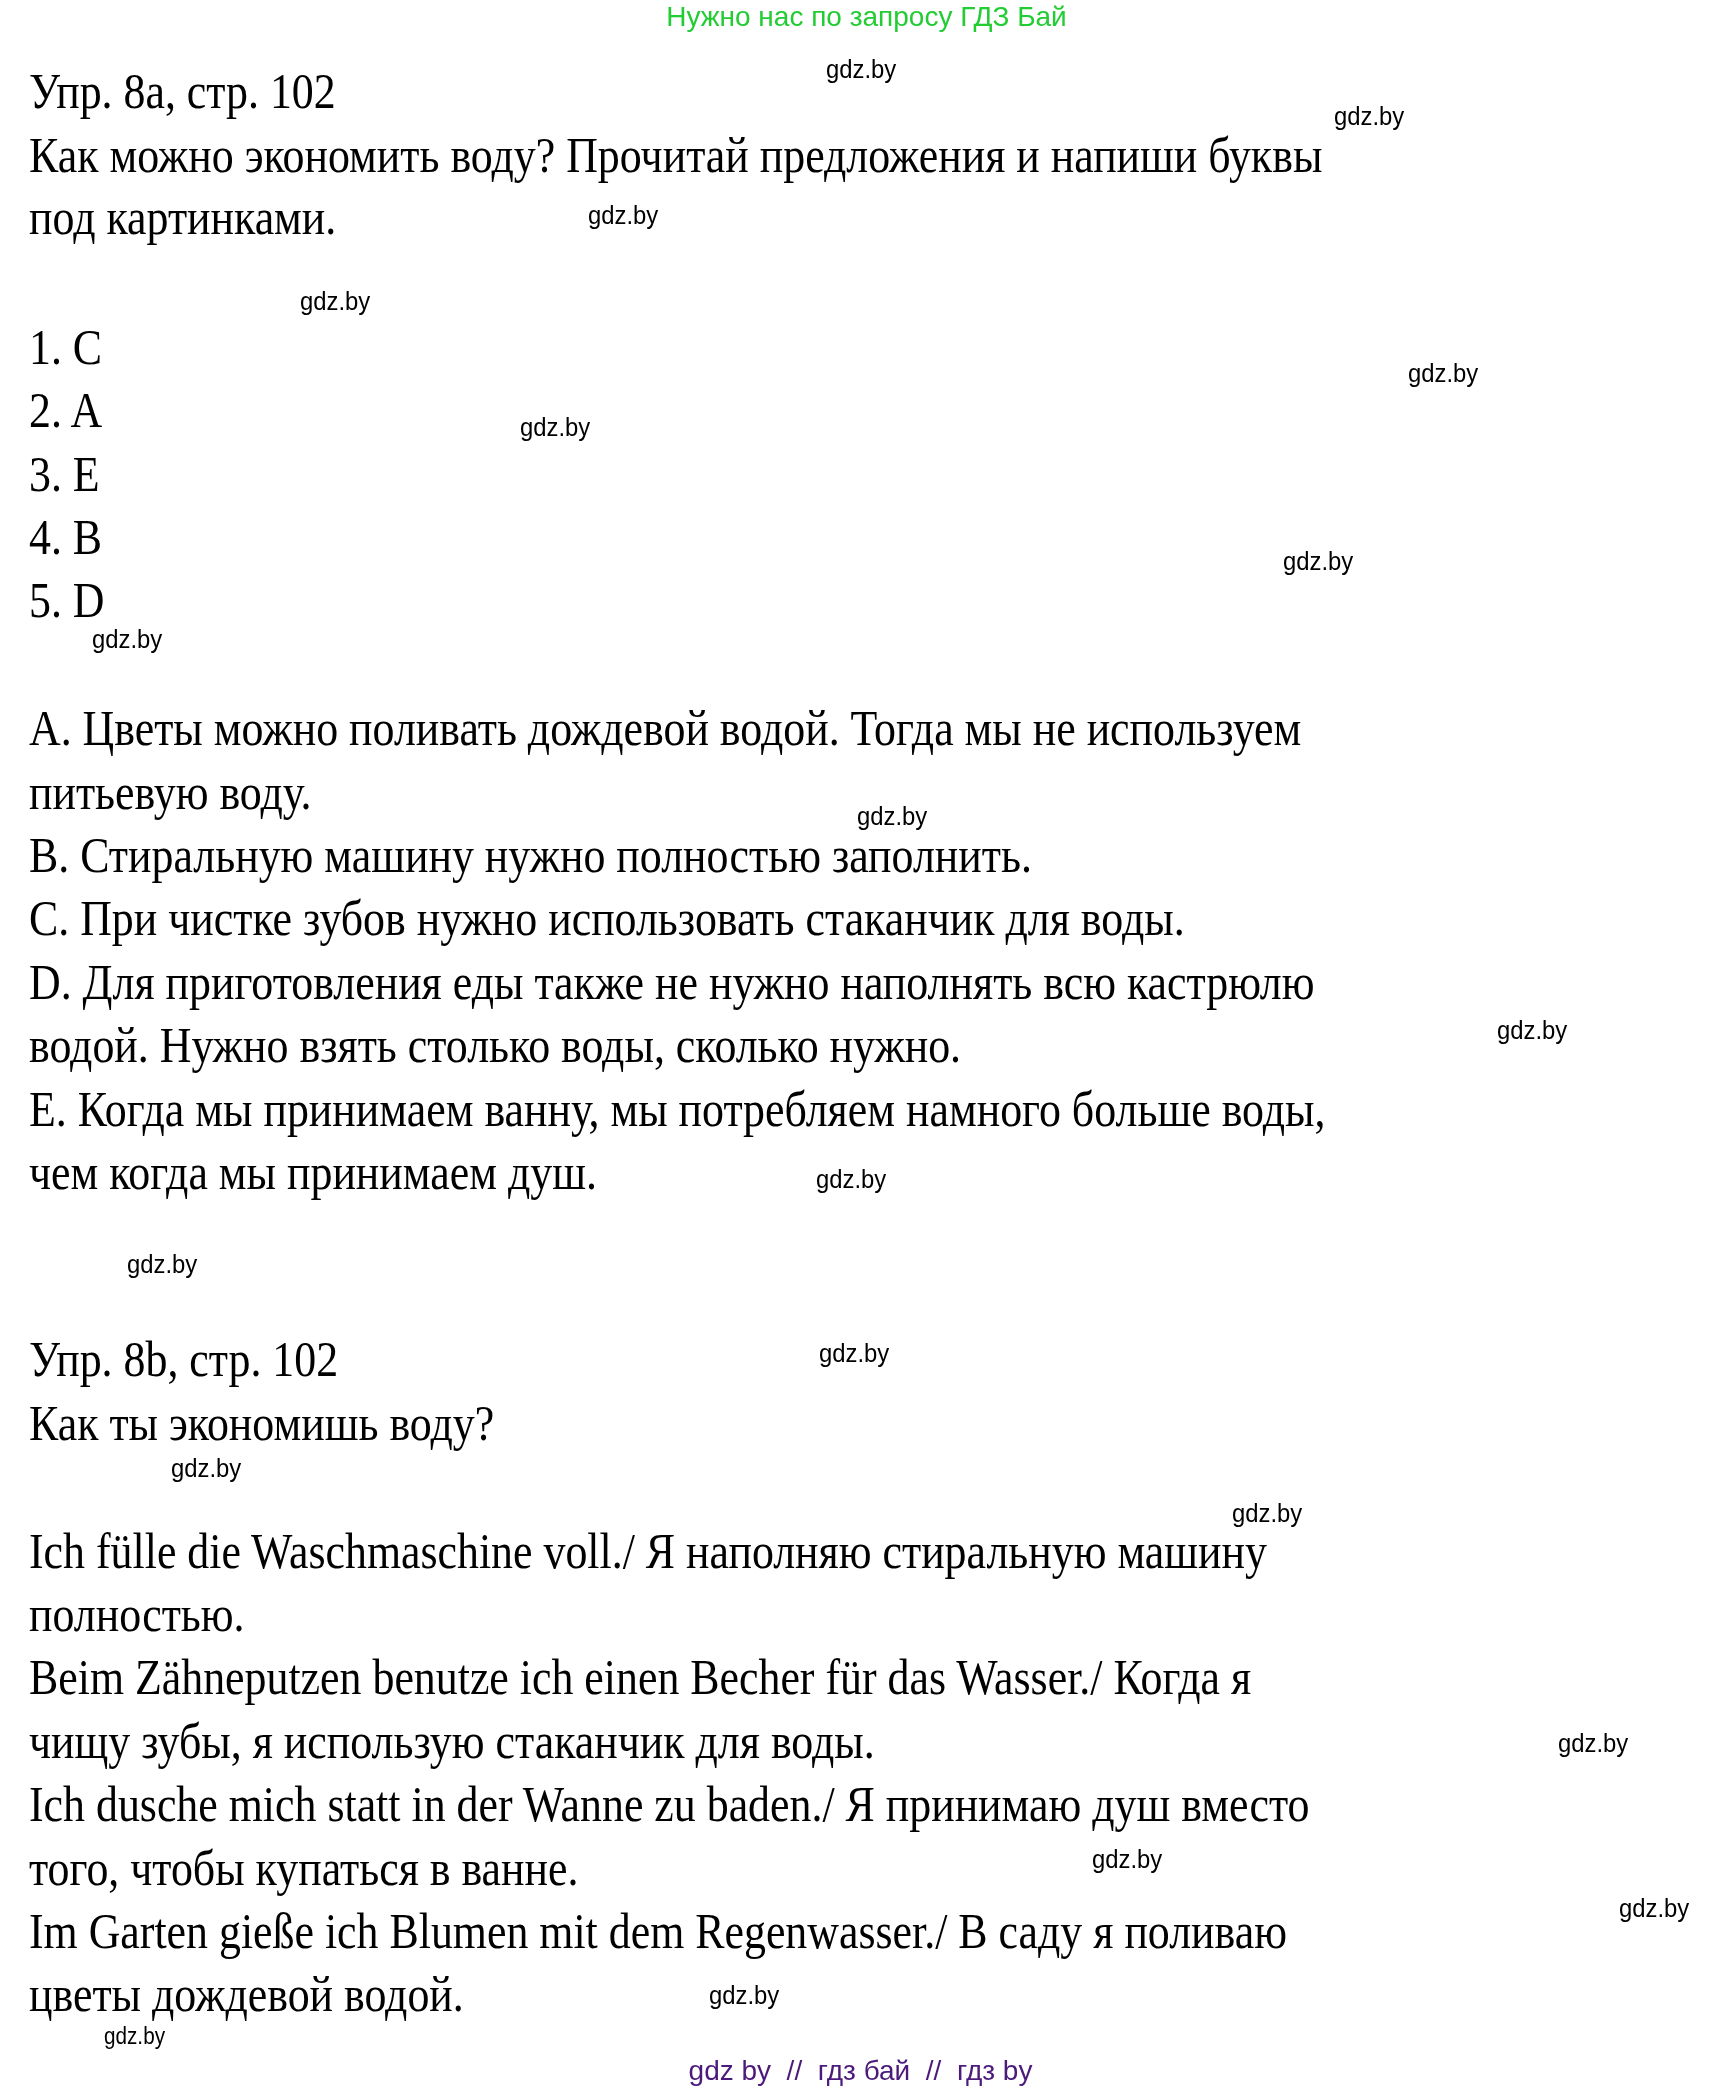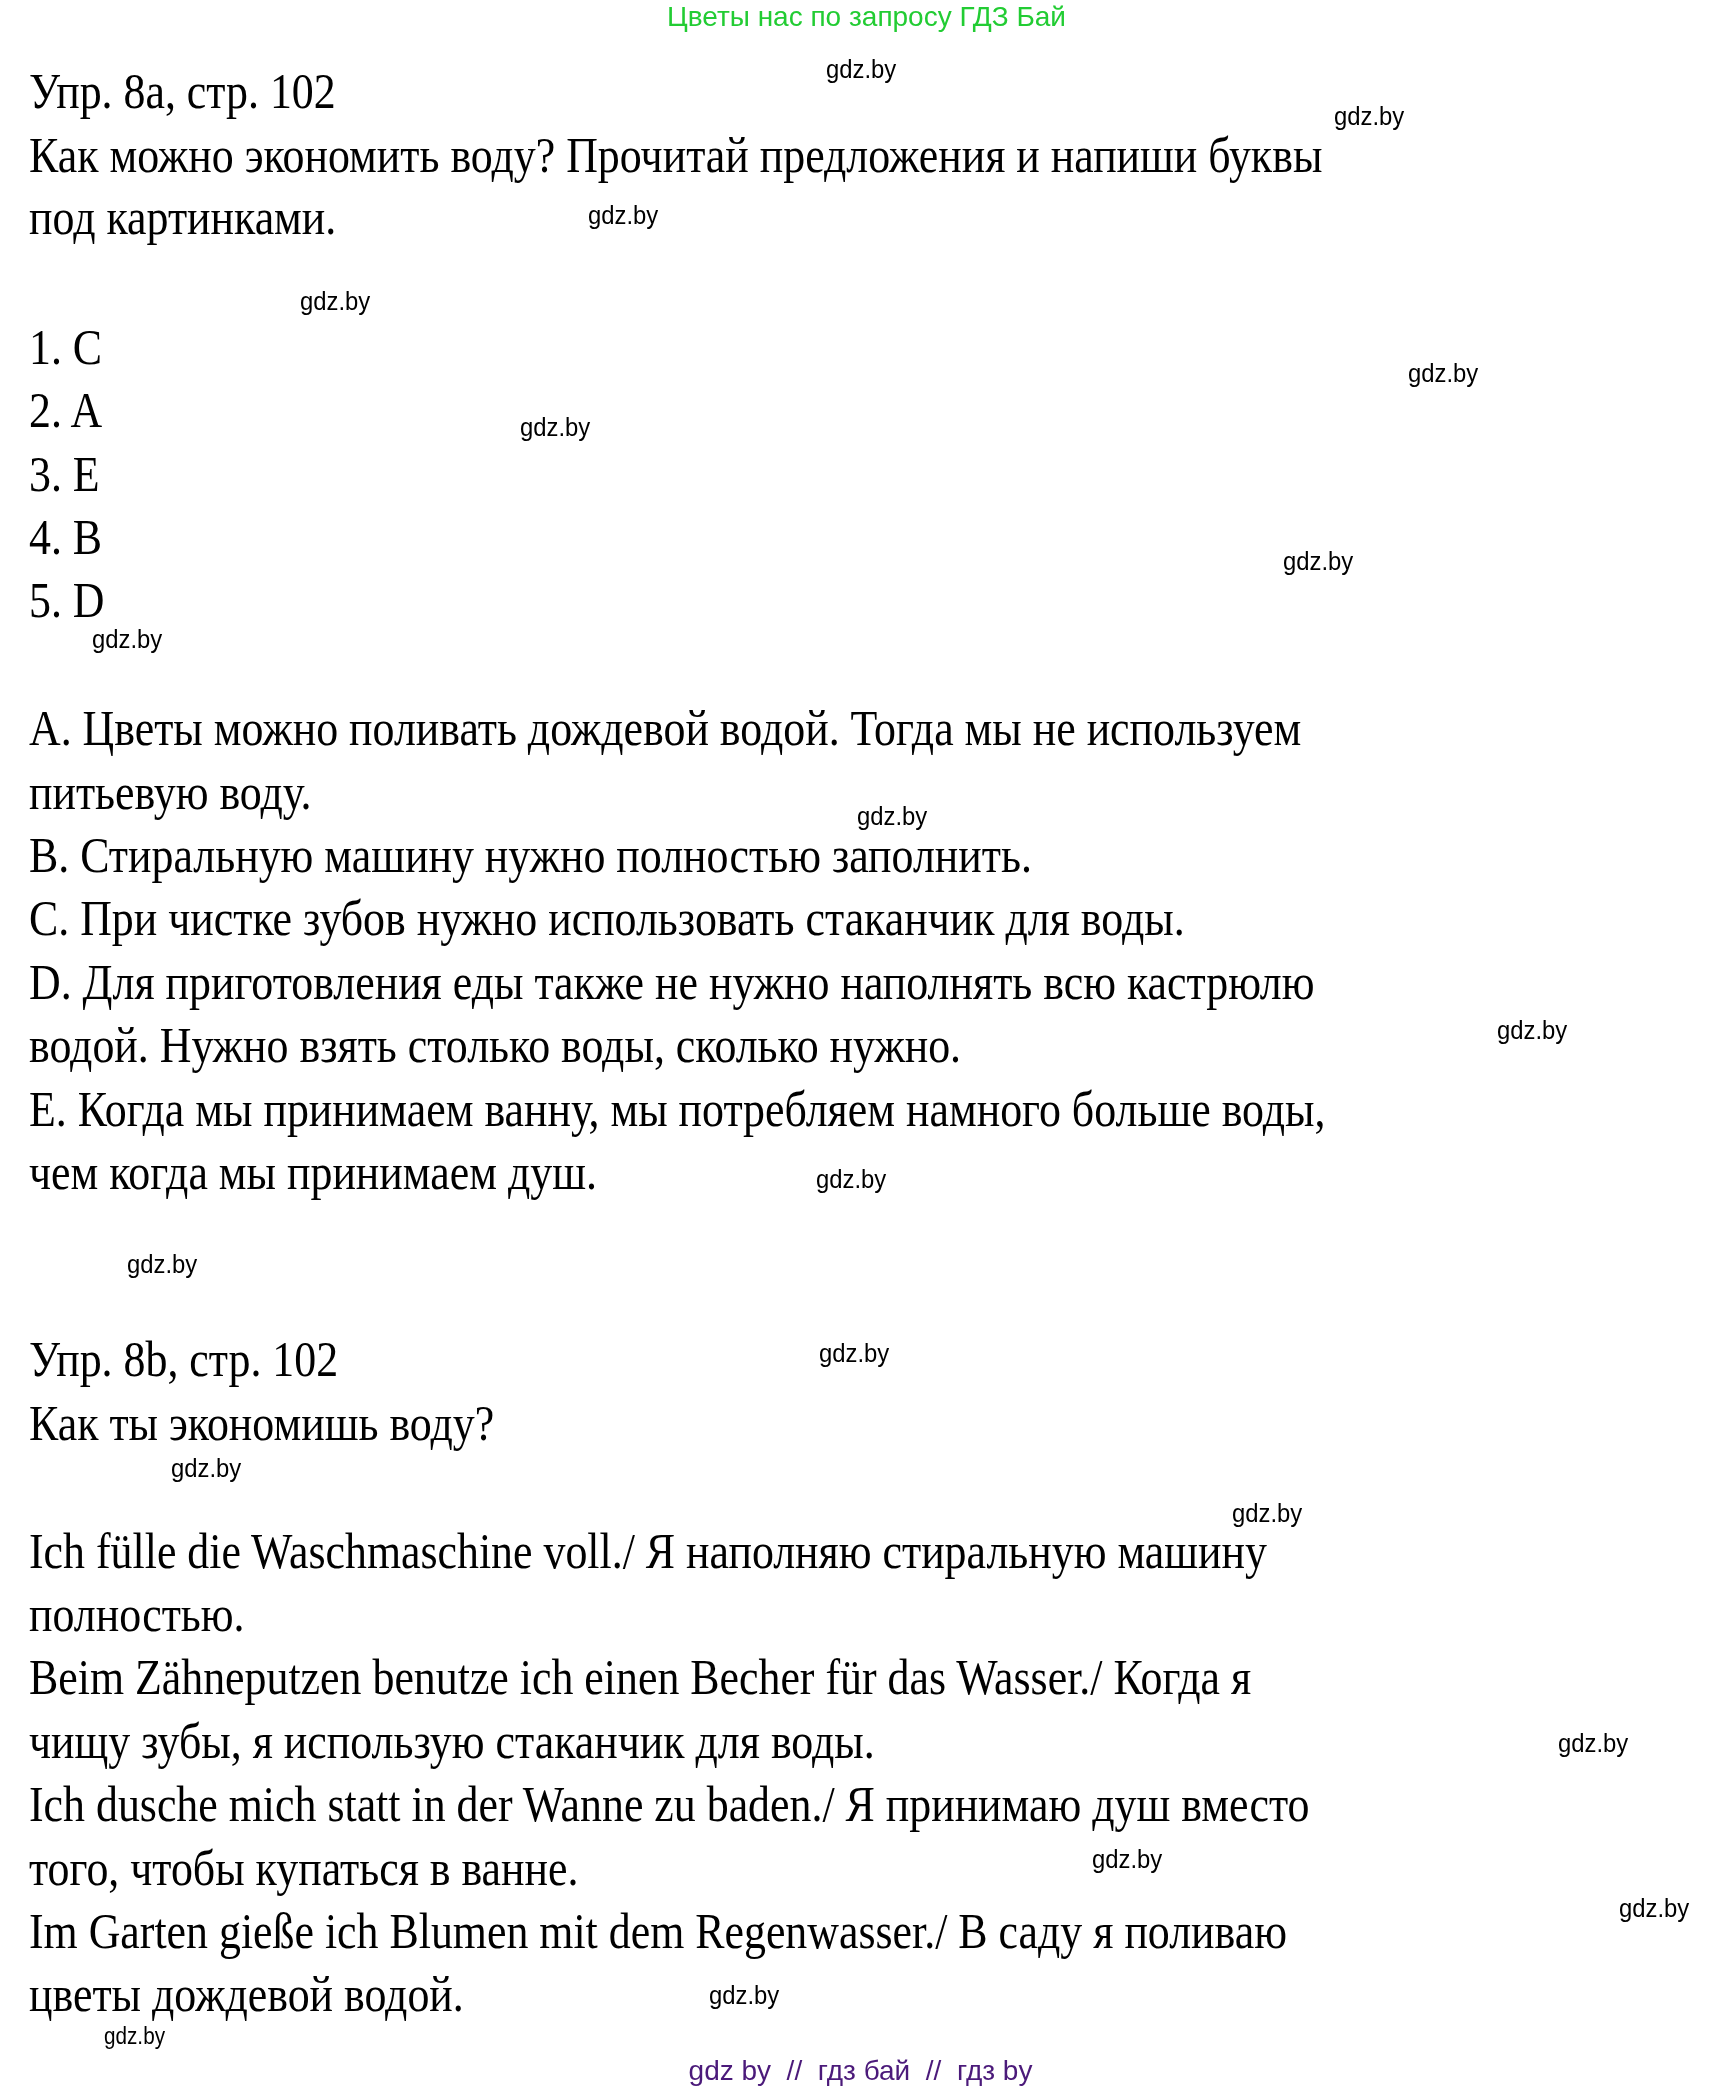--- a/index.html
+++ b/index.html
@@ -23,21 +23,21 @@
     font-family:"Liberation Sans", sans-serif; font-size:28px; line-height:34px;
   }
   .footer {
     position:absolute; top:2054px; left:0; width:1721px; text-align:center;
     font-family:"Liberation Sans", sans-serif; font-size:28px; line-height:34px;
   }
 </style>
 </head>
 <body>
 
-<div class="banner" style="color:#22cc33;">Цветы нас по запросу ГДЗ Бай</div>
+<div class="banner" style="color:#22cc33;">Нужно нас по запросу ГДЗ Бай</div>
 
 <div class="line" style="top:66px;">Упр. 8a, стр. 102</div>
 <div class="line" style="top:130px;">Как можно экономить воду? Прочитай предложения и напиши буквы</div>
 <div class="line" style="top:192px;">под картинками.</div>
 
 <div class="line" style="top:322px;">1. C</div>
 <div class="line" style="top:385px;">2. A</div>
 <div class="line" style="top:449px;">3. E</div>
 <div class="line" style="top:512px;">4. B</div>
 <div class="line" style="top:575px;">5. D</div>

